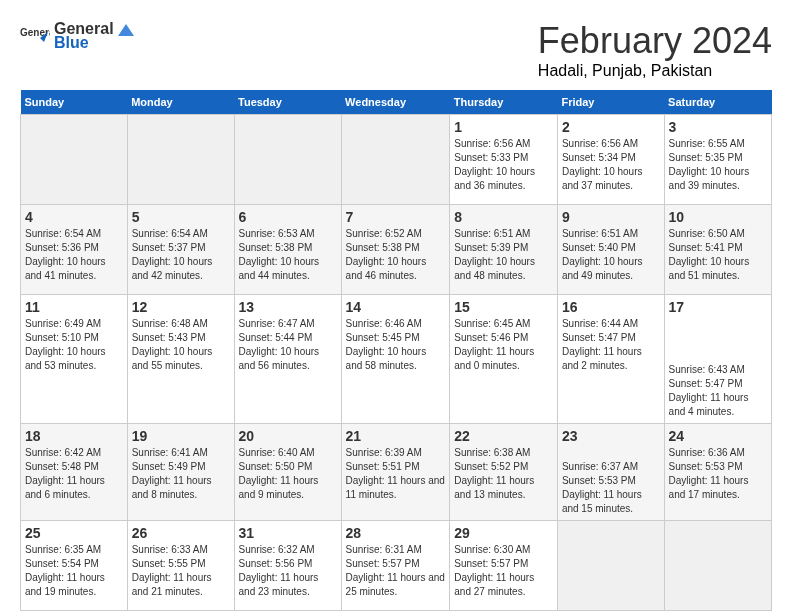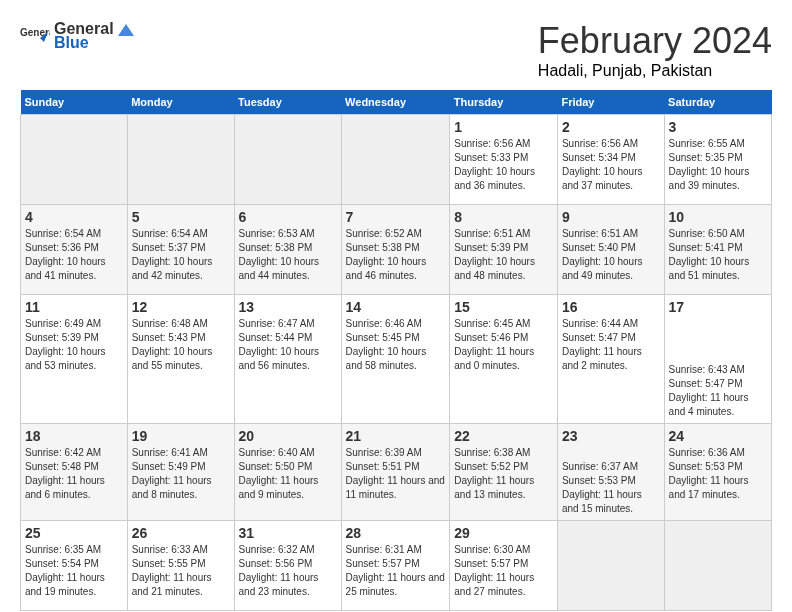--- a/index.html
+++ b/index.html
@@ -182,21 +182,21 @@
           <div class="day-number">10</div>
           <div class="day-info" style="white-space: pre-line;">Sunrise: 6:50 AM
 Sunset: 5:41 PM
 Daylight: 10 hours and 51 minutes.</div>
         </td>
       </tr>
       <tr>
         <td>
           <div class="day-number">11</div>
           <div class="day-info" style="white-space: pre-line;">Sunrise: 6:49 AM
-Sunset: 5:39 PM
+Sunset: 5:10 PM
 Daylight: 10 hours and 53 minutes.</div>
         </td>
         <td>
           <div class="day-number">12</div>
           <div class="day-info" style="white-space: pre-line;">Sunrise: 6:48 AM
 Sunset: 5:43 PM
 Daylight: 10 hours and 55 minutes.</div>
         </td>
         <td>
           <div class="day-number">13</div>

